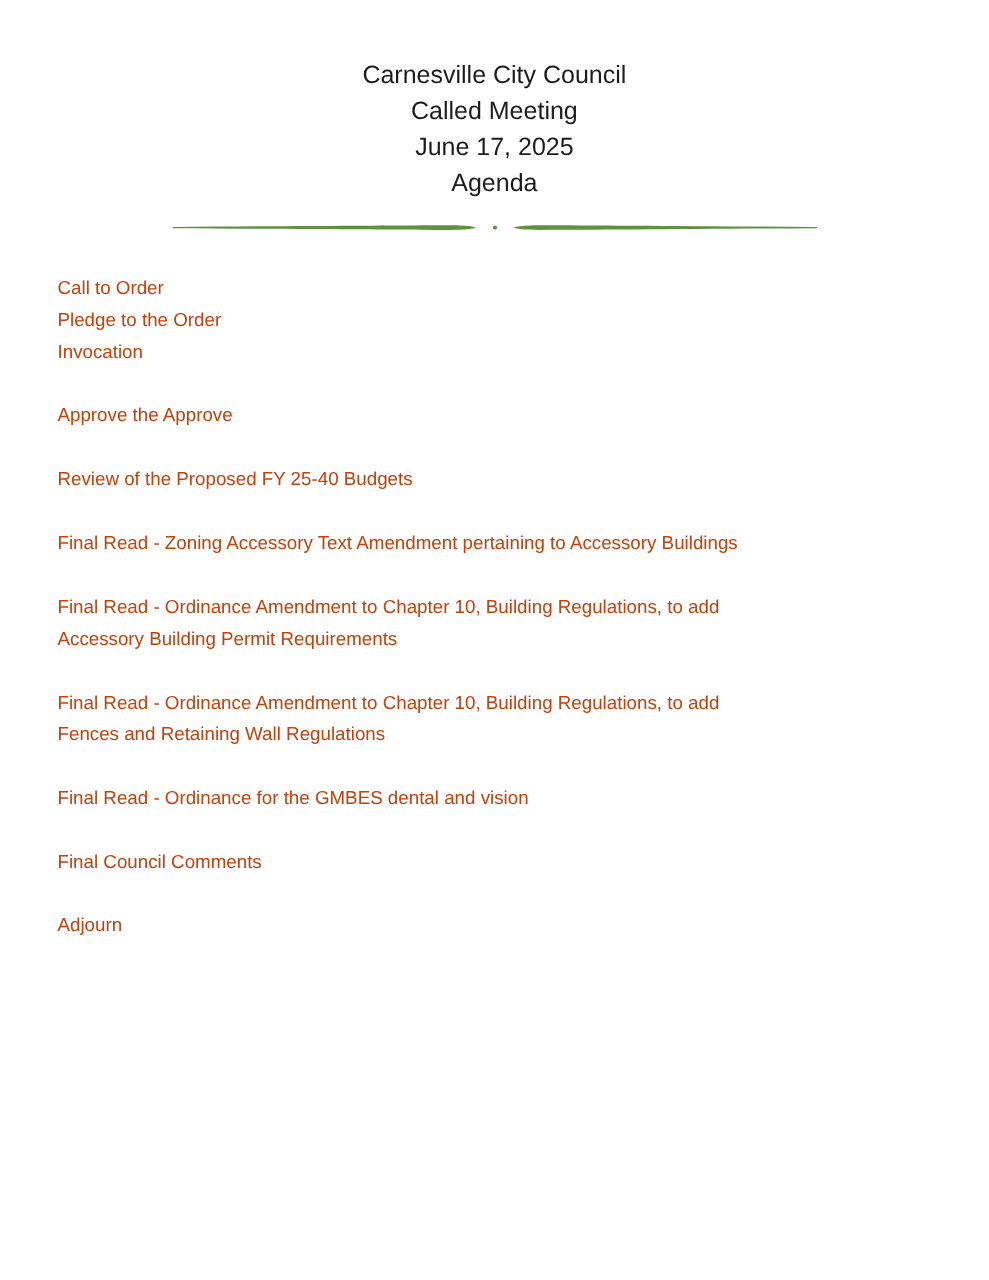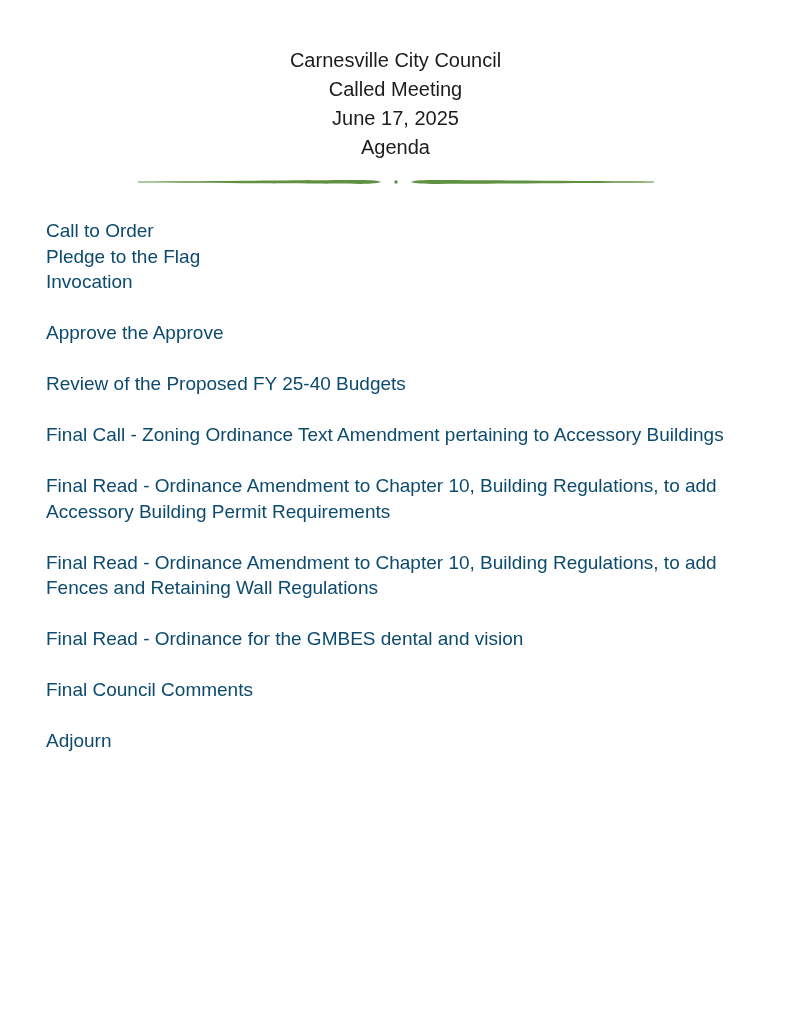--- a/index.html
+++ b/index.html
@@ -35,23 +35,23 @@
     margin: 16px auto 32px auto;
     height: 8px;
     line-height: 0;
   }
   .divider svg {
     display: block;
     width: 516px;
     height: 8px;
   }
   .agenda {
-    font-size: 19px;
+    font-size: 15px;
     line-height: 25.5px;
-    color: #0c4a6e;
+    color: #c2410c;
   }
   .para {
     margin: 0 0 25.5px 0;
     padding: 0;
   }
   .line {
     display: block;
     white-space: nowrap;
   }
 </style>
@@ -72,35 +72,35 @@
       <path d="M0 3.5 C 90 2.9, 180 2.2, 222 2.1 C 234 2.1, 241 3, 243 4 C 241 5, 234 5.9, 222 5.9 C 180 5.8, 90 5.1, 0 4.5 Z" fill="#5f9140"></path>
       <circle cx="258" cy="4" r="1.7" fill="#5f9140"></circle>
       <path d="M516 3.5 C 426 2.9, 336 2.2, 294 2.1 C 282 2.1, 275 3, 273 4 C 275 5, 282 5.9, 294 5.9 C 336 5.8, 426 5.1, 516 4.5 Z" fill="#5f9140"></path>
     </svg>
   </div>
 
   <main class="agenda">
 
     <p class="para">
       <span class="line">Call to Order</span>
-      <span class="line">Pledge to the Flag</span>
+      <span class="line">Pledge to the Order</span>
       <span class="line">Invocation</span>
     </p>
 
     <p class="para">
       <span class="line">Approve the Approve</span>
     </p>
 
     <p class="para">
       <span class="line">Review of the Proposed FY 25-40 Budgets</span>
     </p>
 
 
     <p class="para">
-      <span class="line">Final Call - Zoning Ordinance Text Amendment pertaining to Accessory Buildings</span>
+      <span class="line">Final Read - Zoning Accessory Text Amendment pertaining to Accessory Buildings</span>
     </p>
 
     <p class="para">
       <span class="line">Final Read - Ordinance Amendment to Chapter 10, Building Regulations, to add</span>
       <span class="line">Accessory Building Permit Requirements</span>
     </p>
 
     <p class="para">
       <span class="line">Final Read - Ordinance Amendment to Chapter 10, Building Regulations, to add</span>
       <span class="line">Fences and Retaining Wall Regulations</span>

